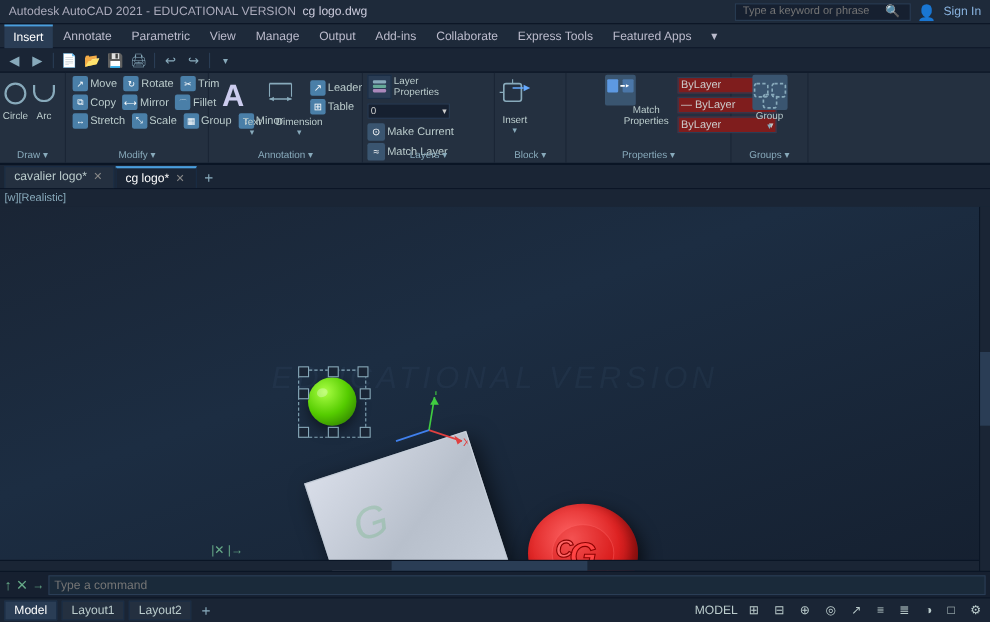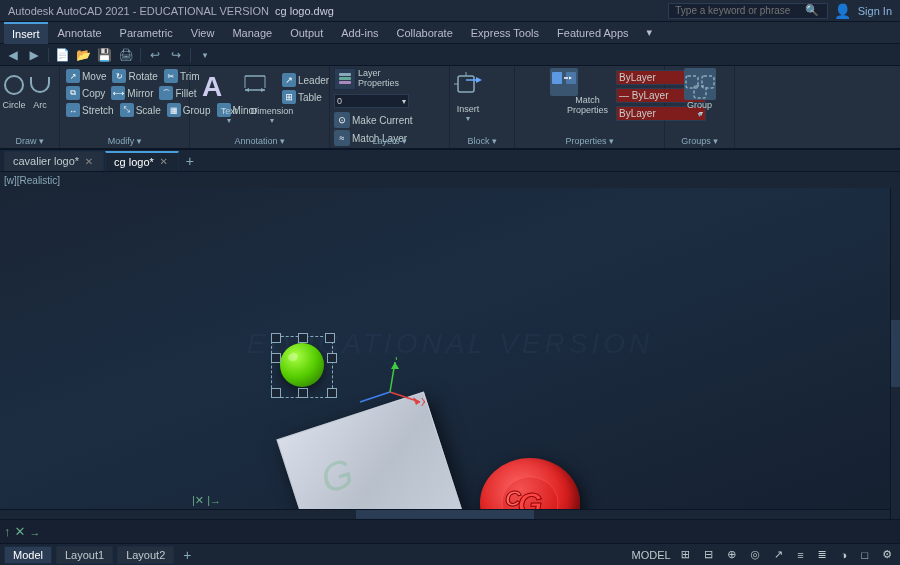--- a/index.html
+++ b/index.html
@@ -927,20 +927,21 @@
   </div>
 
   <div style="position:absolute;bottom:12px;left:192px;color:#6a8;font-size:11px;cursor:pointer;">|✕ |→</div>
 
 </div>
 
 <div id="command-area">
   <span style="color:#6a8;font-size:13px;cursor:pointer;">↑</span>
   <span style="color:#6a8;font-size:13px;cursor:pointer;">✕</span>
   <span style="color:#6a8;font-size:11px;cursor:pointer;">→</span>
+  <input id="cmd-input" type="text" placeholder="Type a command" style="">
 </div>
 
 <div id="status-bar">
   <div class="status-left">
     <div class="status-tab active">Model</div>
     <div class="status-tab">Layout1</div>
     <div class="status-tab">Layout2</div>
     <div class="status-tab-add">+</div>
   </div>
   <div class="status-right">

